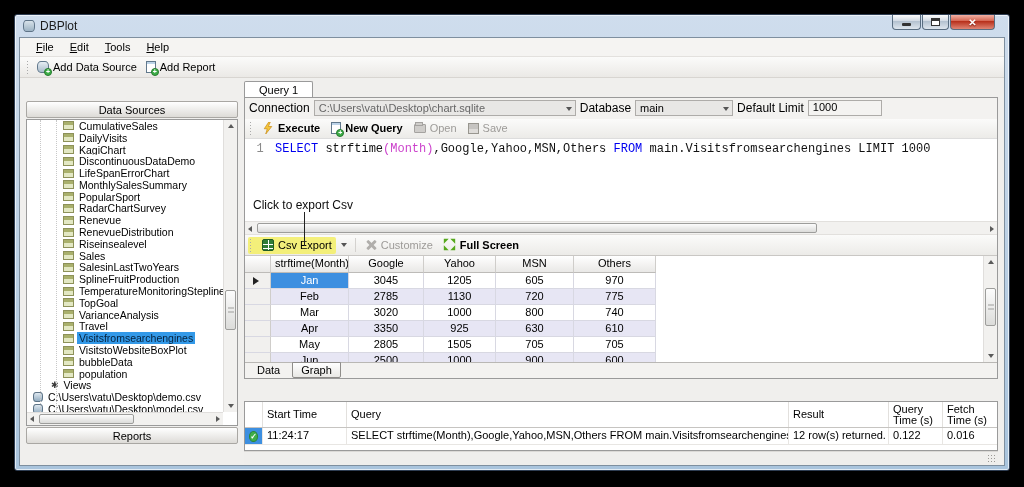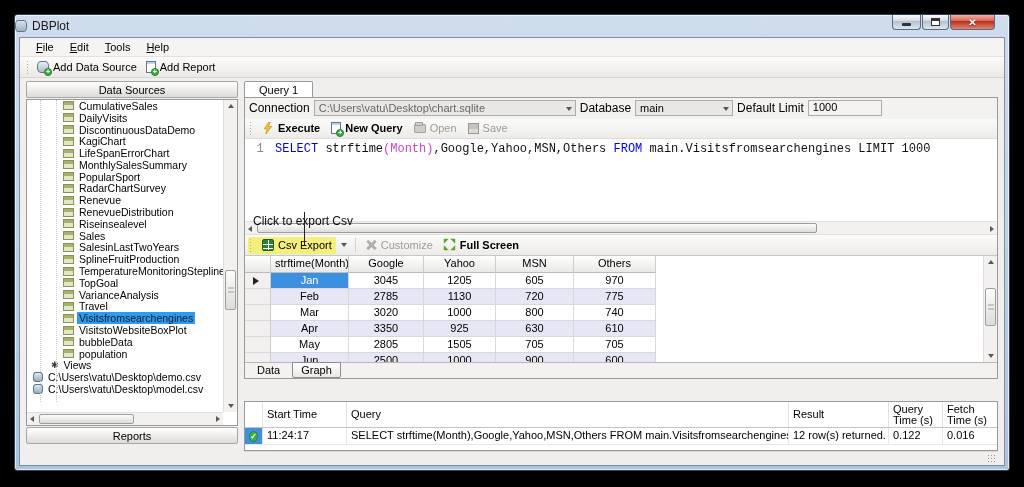--- a/index.html
+++ b/index.html
@@ -5,21 +5,21 @@
   * { margin:0; padding:0; box-sizing:border-box; }
   html,body { background:#000; }
   .stage { position:relative; width:1024px; height:487px; background:#000; overflow:hidden;
            font-family:"Liberation Sans", sans-serif; color:#000; }
 
   
   .window { position:absolute; left:14px; top:14px; width:996px; height:457px;
             background:linear-gradient(#cfdded,#a9c4dd);
             border:1px solid #2e3d52; border-radius:3px;
             box-shadow:inset 0 0 0 1px rgba(255,255,255,.65); }
-  .titlebar { position:relative; height:22px; display:flex; align-items:center; }
+  .titlebar { position:relative; height:22px; display:flex; align-items:center; padding-left:8px; }
   .app-icon { width:12px; height:12px; margin-right:5px; position:relative;
               background:linear-gradient(#d7e2ea,#9db3c4); border:1px solid #5f7488; border-radius:3px/5px; }
   .title-text { font-size:12px; color:#1b1b1b; }
   .captions { position:absolute; top:0; right:14px; display:flex; }
   .cap-btn { height:15px; border:1px solid #596d80; border-top:none; border-radius:0 0 4px 4px;
              background:linear-gradient(#fdfdfd,#cfd8e2 45%,#b4c2d0 46%,#dee6ee);
              display:flex; align-items:center; justify-content:center; margin-left:1px; }
   .cap-min { width:29px; } .cap-max { width:27px; }
   .cap-close { width:45px; background:linear-gradient(#f1b0a4,#d4614d 45%,#b8311c 46%,#e08573); }
   .glyph-min { width:9px; height:3px; background:#333; border-radius:1px; margin-top:4px; }
@@ -41,21 +41,21 @@
   .icon-db { width:12px; height:12px; position:relative;
              background:linear-gradient(#e6edf3,#aabccb); border:1px solid #61788c; border-radius:4px/5px; }
   .icon-page { width:10px; height:12px; background:#fff; border:1px solid #61788c; position:relative;
                box-shadow:inset 0 2px 0 #bcd3e8; }
   .plus-badge { position:absolute; right:-4px; bottom:-4px; width:8px; height:8px; border-radius:50%;
                 background:#3fae49; border:1px solid #267a2e; color:#fff; font-size:7px; line-height:6px;
                 text-align:center; font-weight:bold; }
 
   
   .main { flex:1; display:flex; overflow:hidden; padding:2px 6px 0 6px; }
-  .left-panel { width:212px; display:flex; flex-direction:column; }
+  .left-panel { width:212px; display:flex; flex-direction:column;margin-top:20px; }
   .panel-header { height:17px; margin:1px 0; background:linear-gradient(#ffffff,#dddbd7);
                   border:1px solid #a9a7a3; border-radius:2px; font-size:11px;
                   display:flex; align-items:center; justify-content:center; }
   .tree-wrap { flex:1; border:1px solid #9a9a9a; background:#fff; position:relative; overflow:hidden; }
   .tree { position:absolute; left:0; top:0; right:14px; bottom:13px; overflow:hidden; }
   .guide { position:absolute; top:0; height:302px; border-left:1px dotted #c8c8c8; }
   .tree-row { height:11.8px; display:flex; align-items:center; font-size:10.5px; white-space:nowrap; overflow:hidden; }
   .tree-row .tlabel { padding:0 2px; }
   .lvl3 { padding-left:36px; } .lvl2 { padding-left:24px; } .lvl1 { padding-left:6px; }
   .tree-row.sel .tlabel { background:#3399e8; color:#05213c; }
@@ -100,21 +100,21 @@
   .icon-flash { width:12px; height:12px; }
   .icon-folder { width:12px; height:9px; background:#cfcdca; border:1px solid #a5a3a0; border-radius:1px; position:relative; }
   .icon-folder:before { content:""; position:absolute; left:0; top:-3px; width:6px; height:2px; background:#cfcdca; border:1px solid #a5a3a0; }
   .icon-save { width:11px; height:11px; background:#c6c4c1; border:1px solid #98968f; box-shadow:inset 0 -4px 0 #dedcd9; }
 
   .editor { height:82px; background:#fff; display:flex; font-family:"Liberation Mono", monospace; font-size:12px; position:relative; }
   .gutter { width:30px; color:#8a8a8a; text-align:center; padding-top:3px; background:#fff; }
   .code { padding-top:3px; white-space:pre; }
   .tok-kw { color:#0000f0; } .tok-fn { color:#cc44cc; } .tok-plain { color:#111; }
 
-  .annotation-text { position:absolute; left:8px; top:116px; font-size:12px; color:#0d0d0d; z-index:5; }
+  .annotation-text { position:absolute; left:8px; top:100px; font-size:12px; color:#0d0d0d; z-index:5; }
   .annotation-line { position:absolute; left:59px; top:114px; width:1px; height:34px; background:#222; z-index:6; }
 
   .hscrollbar { height:14px; background:#f2f1ef; border-top:1px solid #e2e0dd; border-bottom:1px solid #e2e0dd; position:relative; }
 
   .result-toolbar { height:21px; display:flex; align-items:center; font-size:11px;
                     background:linear-gradient(#fbfbfa,#ecebe8); border-bottom:1px solid #c9c7c4; position:relative; }
   .hl-yellow { position:absolute; left:3px; top:2px; width:88px; height:17px; background:#f3ee6d; opacity:.9; border-radius:2px; }
   .rbtn { display:flex; align-items:center; gap:4px; padding:1px 5px; position:relative; z-index:2; }
   .icon-csv { width:12px; height:12px; background:#2f7d36; border:1px solid #1e5a24; border-radius:2px;
               background-image:linear-gradient(transparent 4px,#fff 4px 5px,transparent 5px 8px,#fff 8px 9px,transparent 9px),
@@ -219,25 +219,25 @@
             <div class="tree-row lvl3">
                   <span class="ticon table"></span>
                   <span class="tlabel">CumulativeSales</span>
                 </div>
                 <div class="tree-row lvl3">
                   <span class="ticon table"></span>
                   <span class="tlabel">DailyVisits</span>
                 </div>
                 <div class="tree-row lvl3">
                   <span class="ticon table"></span>
+                  <span class="tlabel">KagiChart</span>
+                </div>
+                <div class="tree-row lvl3">
+                  <span class="ticon table"></span>
                   <span class="tlabel">DiscontinuousDataDemo</span>
-                </div>
-                <div class="tree-row lvl3">
-                  <span class="ticon table"></span>
-                  <span class="tlabel">KagiChart</span>
                 </div>
                 <div class="tree-row lvl3">
                   <span class="ticon table"></span>
                   <span class="tlabel">LifeSpanErrorChart</span>
                 </div>
                 <div class="tree-row lvl3">
                   <span class="ticon table"></span>
                   <span class="tlabel">MonthlySalesSummary</span>
                 </div>
                 <div class="tree-row lvl3">

